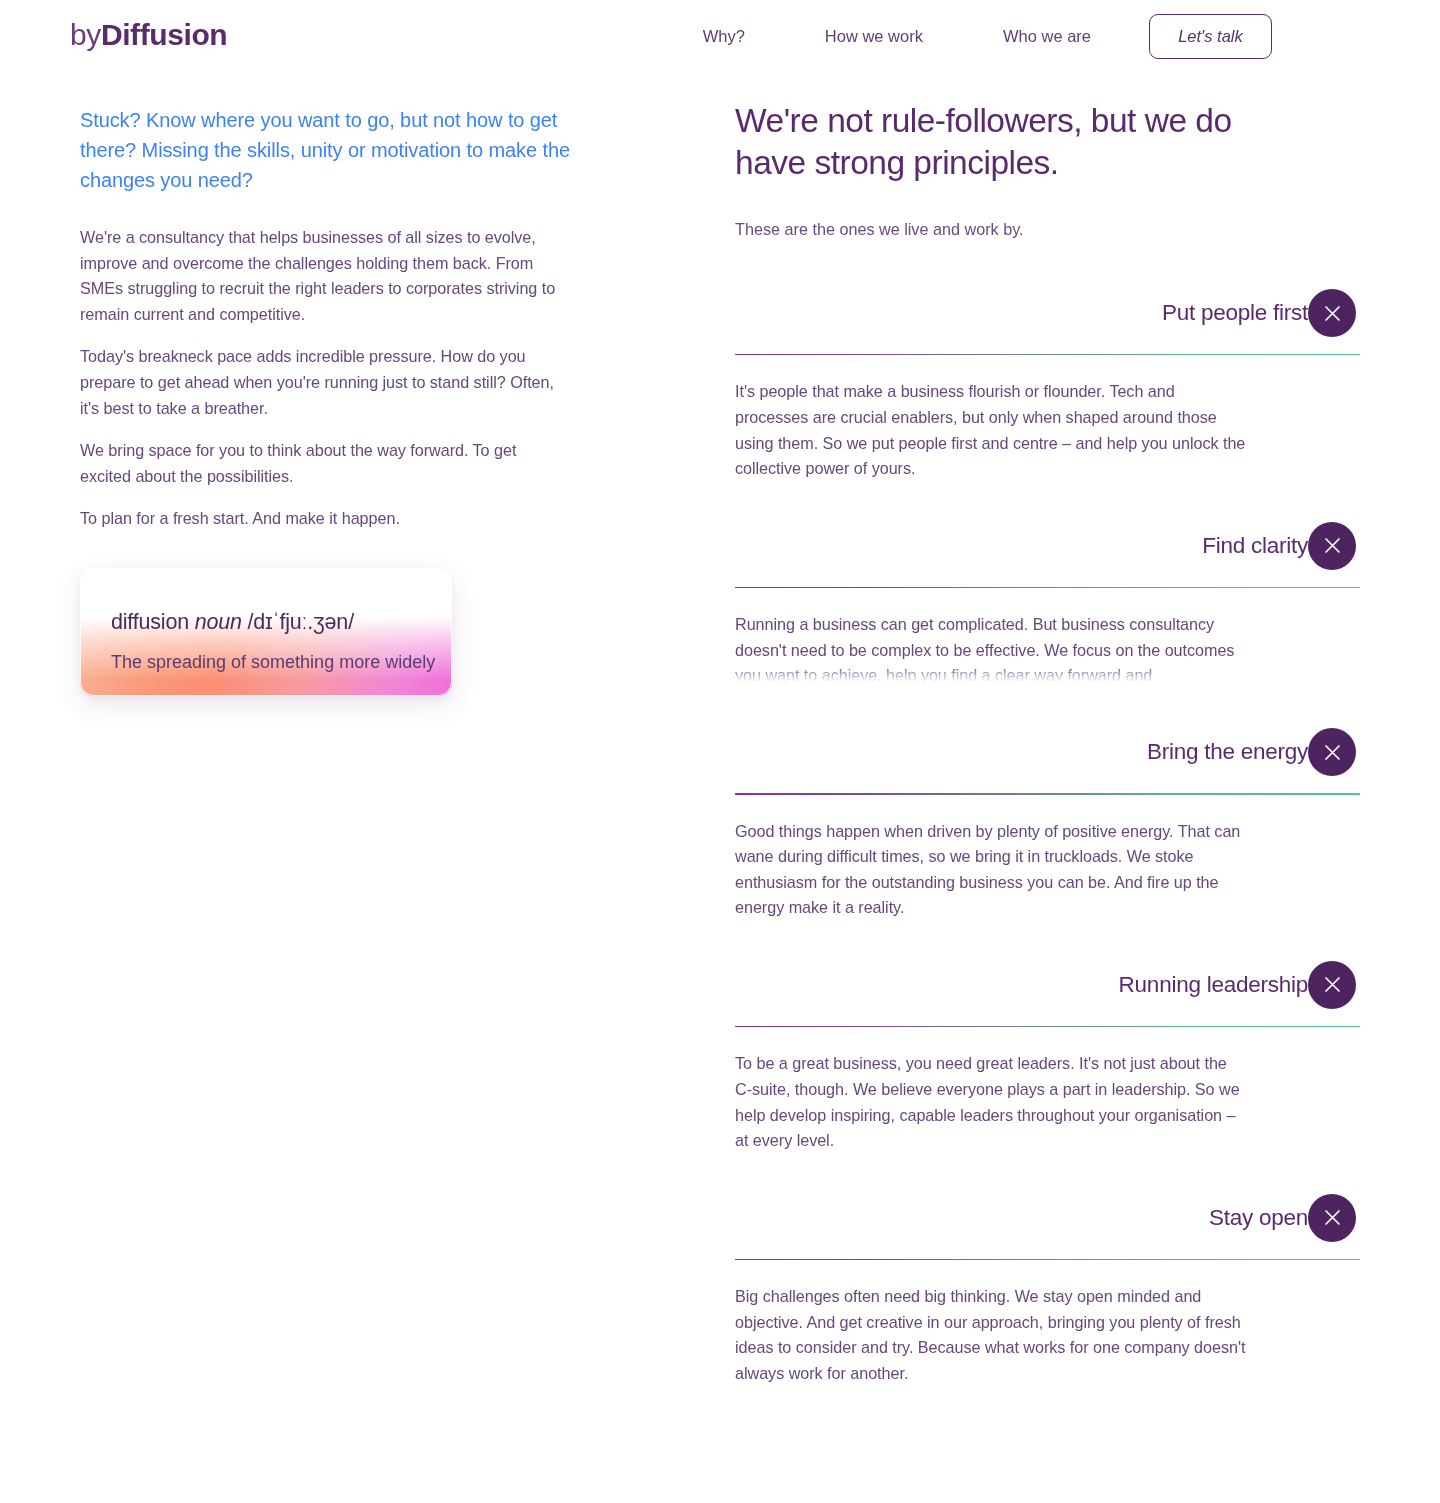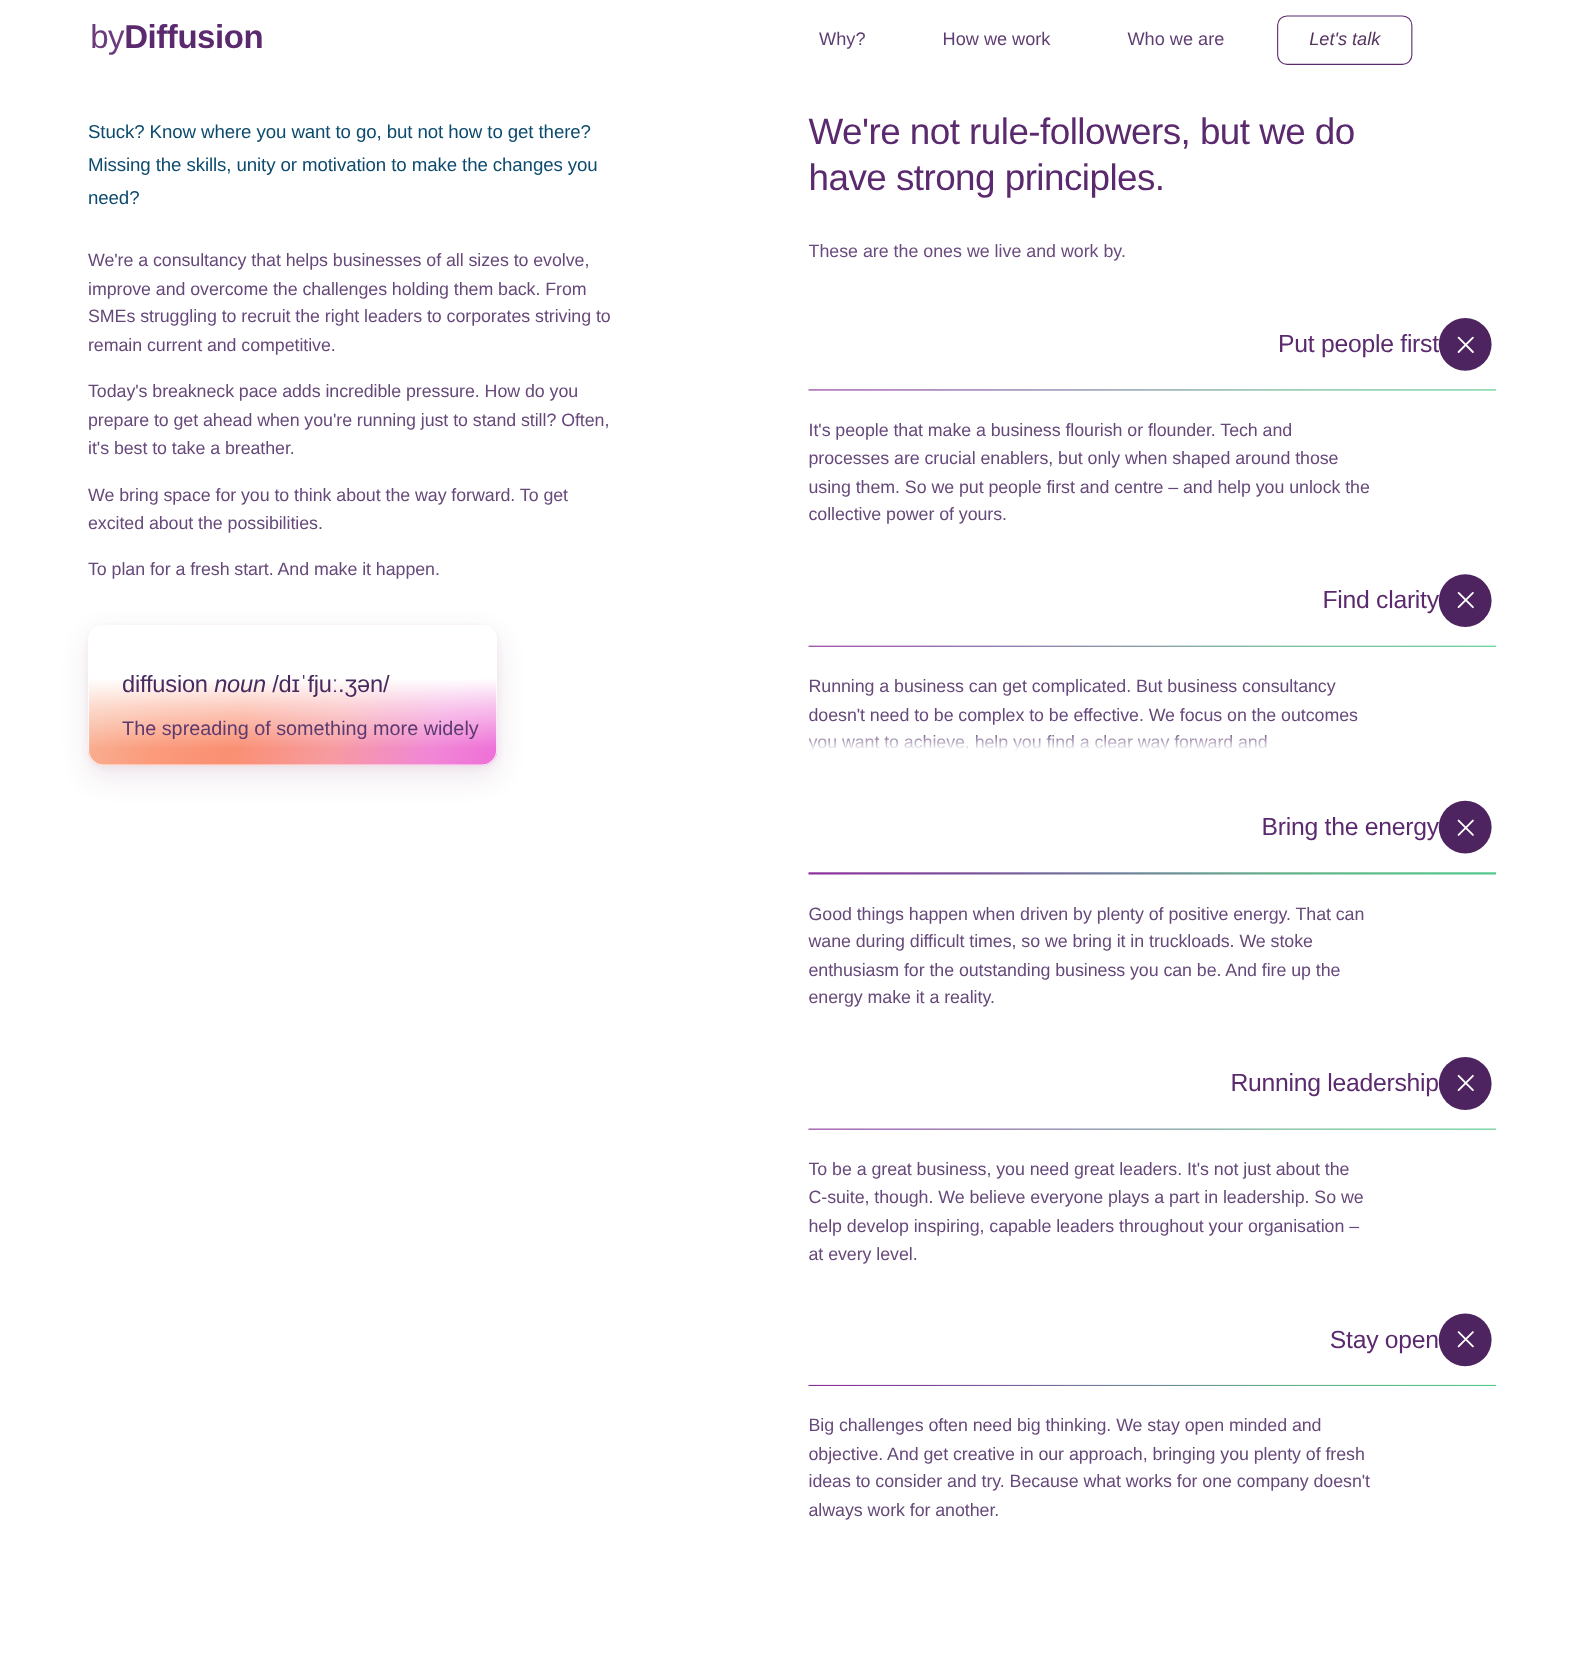--- a/index.html
+++ b/index.html
@@ -12,21 +12,21 @@
     overflow: hidden;
   }
 
   body {
     position: relative;
   }
 
   
   .site-header {
     position: absolute;
-    top: 0; left: 16px;
+    top: 0; left: 4px;
     width: 1328px;
     height: 72px;
     display: flex;
     align-items: center;
     background: #ffffff;
   }
 
   .logo {
     position: absolute;
     left: 66px;
@@ -38,21 +38,21 @@
   }
   .logo .logo-light { font-weight: 300; color: #6b3b7d; }
   .logo .logo-bold  { font-weight: 700; color: #5b2a6e; }
 
   .main-nav {
     position: absolute;
     right: 60px;
     top: 14px;
     display: flex;
     align-items: center;
-    gap: 8px;
+    gap: 18px;
   }
   .nav-link {
     font-size: 16.5px;
     color: #5f3f73;
     text-decoration: none;
     padding: 10px 0;
     margin-right: 62px;
     white-space: nowrap;
     cursor: pointer;
   }
@@ -87,23 +87,23 @@
 
   .right-column {
     position: absolute;
     left: 735px;
     top: 100px;
     width: 625px;
   }
 
   
   .intro-lead {
-    font-size: 17px;
+    font-size: 20px;
     line-height: 30px;
-    color: #0c4a6e;
+    color: #3b82f6;
     margin-bottom: 30px;
     letter-spacing: -0.1px;
   }
 
   .intro-para {
     font-size: 16.2px;
     line-height: 25.6px;
     color: #66497a;
     margin-bottom: 17px;
     letter-spacing: -0.05px;

